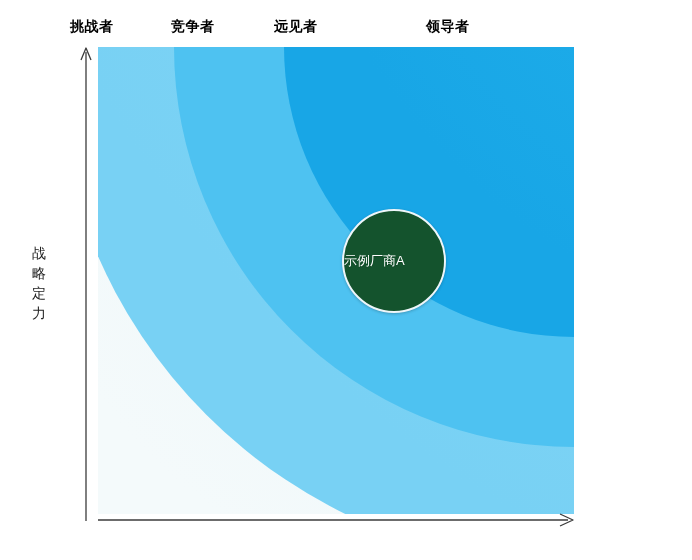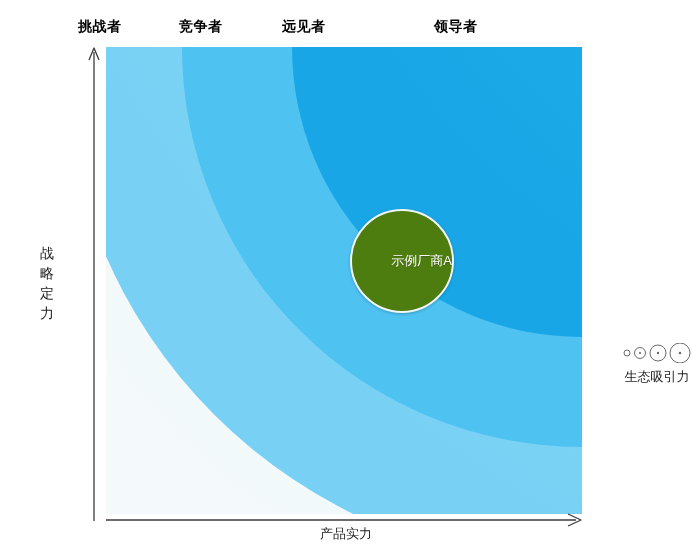--- a/index.html
+++ b/index.html
@@ -11,21 +11,21 @@
     width: 692px;
     height: 560px;
     font-family: "Liberation Sans", "DejaVu Sans", sans-serif;
     color: #1a1a1a;
     overflow: hidden;
     position: relative;
   }
 
   #quadrant-chart {
     position: absolute;
-    left: 16px; top: 0;
+    left: 8px; top: 0;
     width: 640px;
     height: 560px;
   }
 
   
   .col-label {
     position: absolute;
     font-size: 14px;
     font-weight: bold;
     color: #000000;
@@ -55,26 +55,26 @@
   }
 
   
   .bubble {
     position: absolute;
     left: 334px;
     top: 209px;
     width: 104px;
     height: 104px;
     border-radius: 50%;
-    background: #4d7c0f;
+    background: #14532d;
     border: 2px solid #eef6fa;
     box-shadow: 0 1px 3px rgba(0,0,0,0.22);
     display: flex;
     align-items: center;
-    justify-content: flex-end;
+    justify-content: flex-start;
     box-sizing: border-box;
   }
   .bubble-label {
     font-size: 13px;
     color: #ffffff;
     white-space: nowrap;
     text-shadow: 0 1px 1px rgba(0,0,0,0.18);
   }
 
   
@@ -182,30 +182,15 @@
     <polyline points="552,514 565,520 552,526" fill="none" stroke="#3b3b3b" stroke-width="1.3" stroke-linejoin="round"></polyline>
   </svg>
 
   <div class="y-axis-title">
     <span>战</span>
     <span>略</span>
     <span>定</span>
     <span>力</span>
   </div>
 
-  <div class="x-axis-title">产品实力</div>
 
-  <div class="legend">
-    <div class="legend-marks">
-      <svg width="76" height="20" viewBox="0 0 76 20">
-        <circle cx="8" cy="10" r="3" fill="none" stroke="#6b6b6b" stroke-width="1"></circle>
-        <circle cx="21" cy="10" r="5.5" fill="none" stroke="#6b6b6b" stroke-width="1"></circle>
-        <circle cx="21" cy="10" r="1.1" fill="#6b6b6b"></circle>
-        <circle cx="39" cy="10" r="8" fill="none" stroke="#6b6b6b" stroke-width="1"></circle>
-        <circle cx="39" cy="10" r="1.2" fill="#6b6b6b"></circle>
-        <circle cx="61" cy="10" r="10" fill="none" stroke="#6b6b6b" stroke-width="1"></circle>
-        <circle cx="61" cy="10" r="1.3" fill="#6b6b6b"></circle>
-      </svg>
-    </div>
-    <div class="legend-title">生态吸引力</div>
-  </div>
 
 </div>
 
 </body></html>

